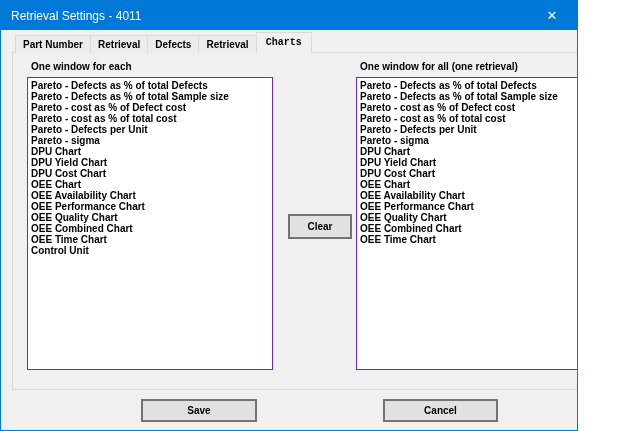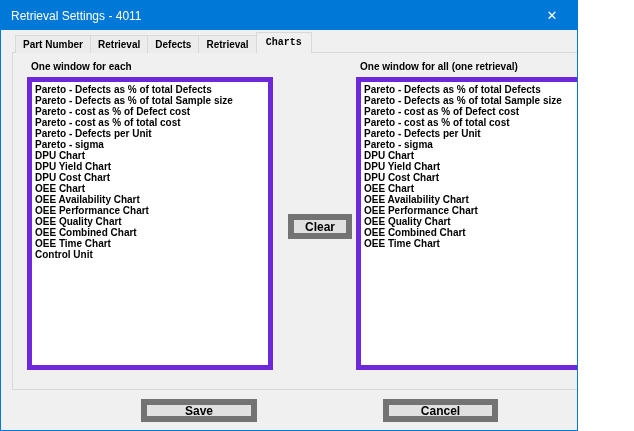--- a/index.html
+++ b/index.html
@@ -61,37 +61,37 @@
   }
   
   .panel-label{
     position:absolute;font-size:10px;font-weight:bold;color:#000;z-index:4;
   }
   .label-left{left:30px;top:60px;}
   .label-right{left:359px;top:60px;}
   .listbox{
     position:absolute;top:76px;height:293px;
     background:var(--listbox-bg);
-    border:5px solid #6d28d9;
+    border:1px solid #6d28d9;
     overflow:hidden;z-index:4;
     padding:2px 0 0 3px;
   }
   .listbox-left{left:26px;width:246px;}
   .listbox-right{left:355px;width:247px;}
   .list-item{
     font-size:10px;font-weight:bold;color:#000;
     line-height:11px;white-space:nowrap;
   }
   
   .btn{
     position:absolute;
     background:var(--button-bg);
-    border:6px solid #737373;
+    border:2px solid #737373;
     font-family:"Liberation Sans", sans-serif;
-    font-size:12px;font-weight:bold;color:#000;
+    font-size:10px;font-weight:bold;color:#000;
     display:flex;align-items:center;justify-content:center;
     z-index:5;
   }
   .btn-clear{left:287px;top:213px;width:64px;height:25px;}
   .btn-save{left:140px;top:398px;width:116px;height:23px;}
   .btn-cancel{left:382px;top:398px;width:115px;height:23px;}
 </style>
 </head>
 <body>
 

